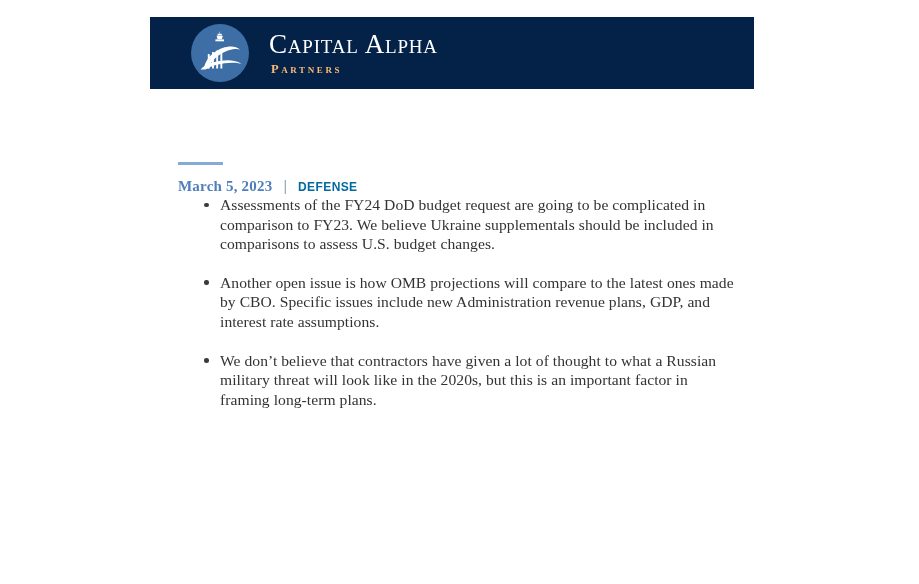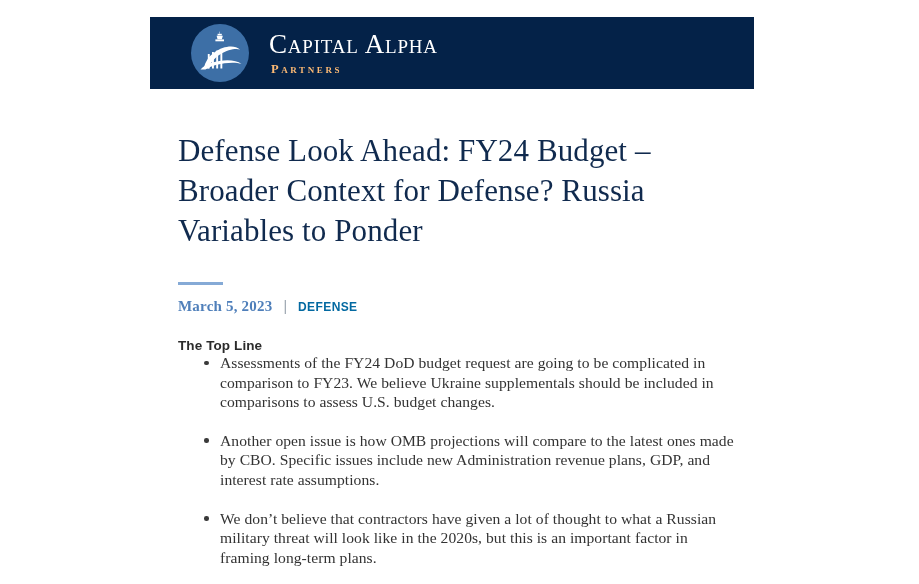--- a/index.html
+++ b/index.html
@@ -199,31 +199,29 @@
 
     <div class="wordmark">
       <div class="wordmark-main">Capital Alpha</div>
       <div class="wordmark-sub">Partners</div>
     </div>
 
   </div>
 
   <div class="article">
 
-    <h1 class="article-title">Defense Look Ahead: FY24 Budget – Broader Context for Defense? Russia Variables to Ponder</h1>
 
     <div class="meta-rule"></div>
 
     <div class="meta-line">
       <span class="meta-date">March 5, 2023</span>
       <span class="meta-sep">|</span>
       <span class="meta-category">DEFENSE</span>
     </div>
 
-    <div class="section-heading">The Top Line</div>
 
     <ul class="bullets">
       <li class="bullet">
         <span class="bullet-dot"></span>
         <span class="bullet-text">Assessments of the FY24 DoD budget request are going to be complicated in comparison to FY23. We believe Ukraine supplementals should be included in comparisons to assess U.S. budget changes.</span>
       </li>
       <li class="bullet">
         <span class="bullet-dot"></span>
         <span class="bullet-text">Another open issue is how OMB projections will compare to the latest ones made by CBO. Specific issues include new Administration revenue plans, GDP, and interest rate assumptions.</span>
       </li>

